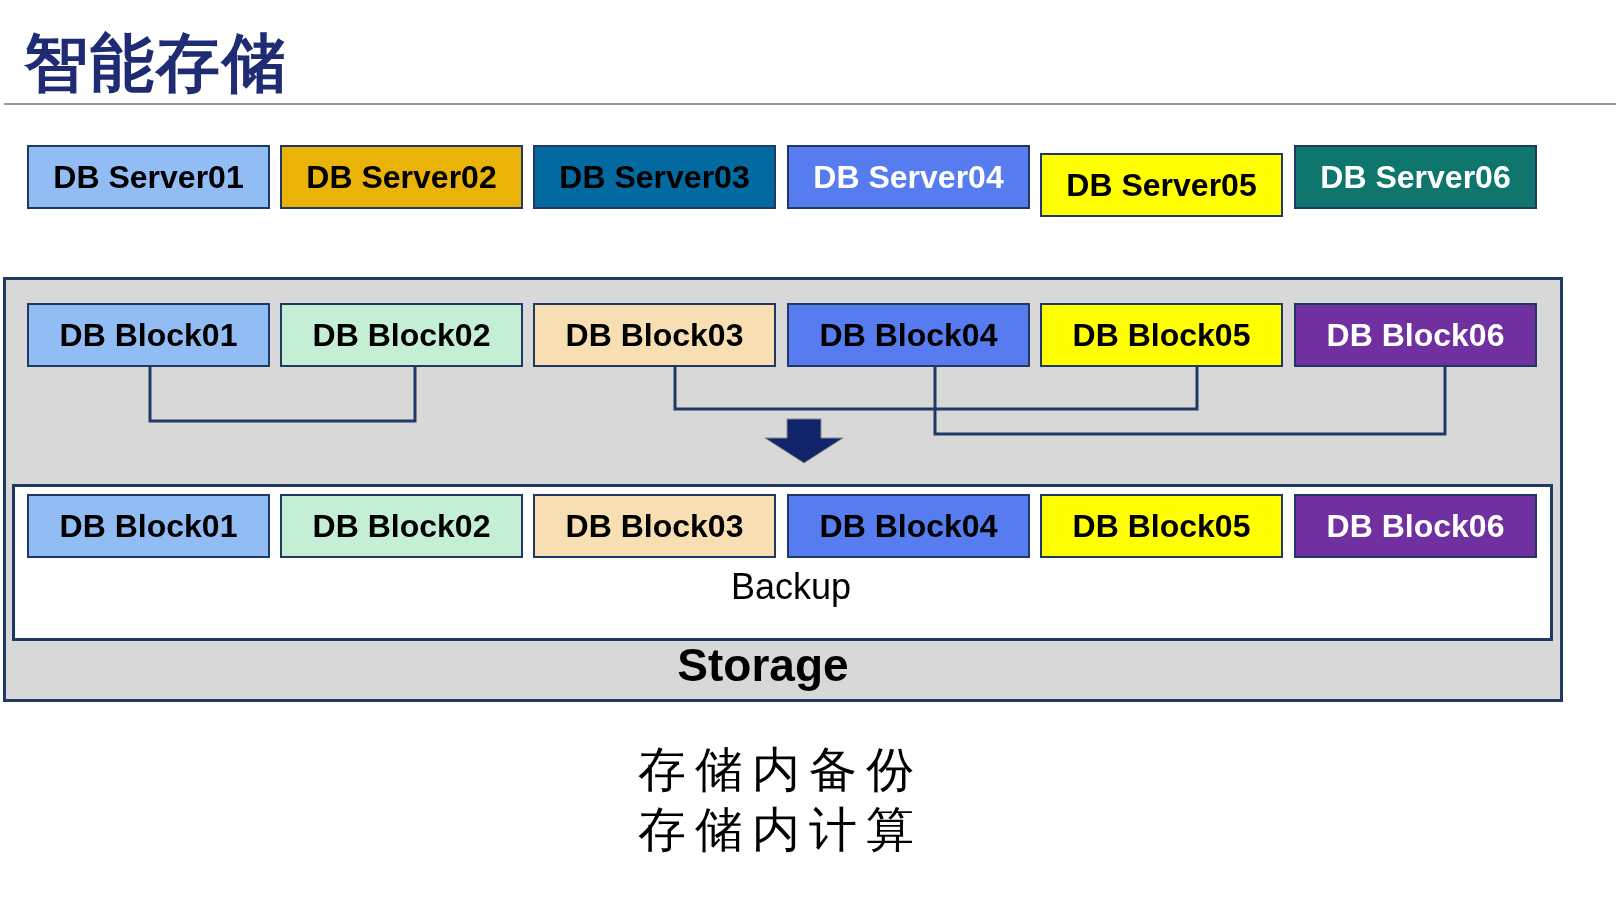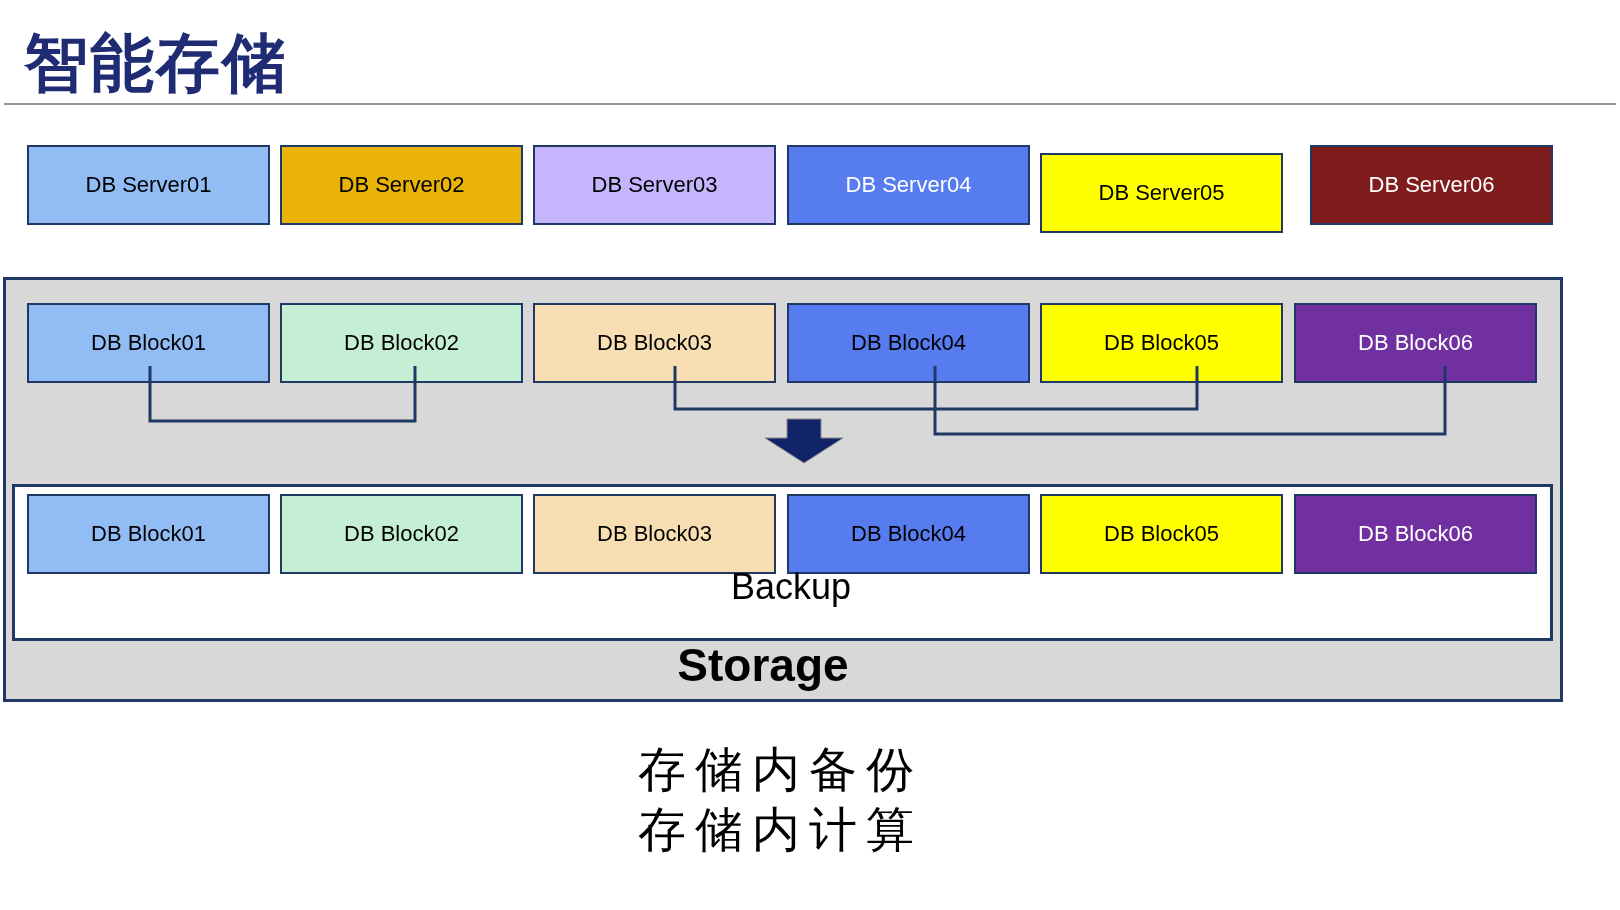--- a/index.html
+++ b/index.html
@@ -13,25 +13,25 @@
   .slide-title{
     left:24px;top:4px;
     font-size:64px;font-weight:700;color:var(--title);
     letter-spacing:2px;white-space:nowrap;margin-top:16px;
   }
   .title-rule{
     left:4px;top:103px;width:1612px;height:2px;background:var(--rule);
   }
   
   .box{
-    position:absolute;width:243px;height:80px;
+    position:absolute;width:243px;height:64px;
     border:2.5px solid var(--border);
     box-sizing:border-box;
     display:flex;align-items:center;justify-content:center;
-    font-size:22px;color:#000;white-space:nowrap;
+    font-size:32px;color:#000;white-space:nowrap;font-weight:bold;
   }
   .c0{left:27px}.c1{left:280px}.c2{left:533px}.c3{left:787px}.c4{left:1040px}.c5{left:1294px}
   .row-servers .box{top:145px;}
   .row-top .box{top:303px;}
   .row-bottom .box{top:494px;}
   
   .storage-container{
     left:3px;top:277px;width:1560px;height:425px;
     background:var(--container_fill);
     border:3px solid var(--border);
@@ -66,24 +66,24 @@
 </style>
 </head>
 <body>
 
 <div class="abs slide-title">智能存储</div>
 <div class="abs title-rule"></div>
 
 <div class="row-servers">
   <div class="box c0" style="background: rgb(146, 189, 244); color: rgb(0, 0, 0);">DB Server01</div>
   <div class="box c1" style="background: #eab308; color: rgb(0, 0, 0);">DB Server02</div>
-  <div class="box c2" style="background: #c4b5fd; color: rgb(0, 0, 0);">DB Server03</div>
+  <div class="box c2" style="background: #0369a1; color: rgb(0, 0, 0);">DB Server03</div>
   <div class="box c3" style="background: rgb(86, 124, 240); color: #ffffff;">DB Server04</div>
   <div class="box c4" style="background: rgb(255, 255, 0); color: rgb(0, 0, 0); margin-top: 8px;">DB Server05</div>
-  <div class="box c5" style="background: #7f1d1d; color: rgb(255, 255, 255); margin-left: 16px;">DB Server06</div>
+  <div class="box c5" style="background: #0f766e; color: rgb(255, 255, 255);">DB Server06</div>
 </div>
 
 <div class="abs storage-container"></div>
 
 <div class="row-top">
   <div class="box c0" style="background: rgb(146, 189, 244); color: rgb(0, 0, 0);">DB Block01</div>
   <div class="box c1" style="background: rgb(197, 239, 212); color: rgb(0, 0, 0);">DB Block02</div>
   <div class="box c2" style="background: rgb(248, 223, 179); color: rgb(0, 0, 0);">DB Block03</div>
   <div class="box c3" style="background: rgb(86, 124, 240); color: rgb(0, 0, 0);">DB Block04</div>
   <div class="box c4" style="background: rgb(255, 255, 0); color: rgb(0, 0, 0);">DB Block05</div>

